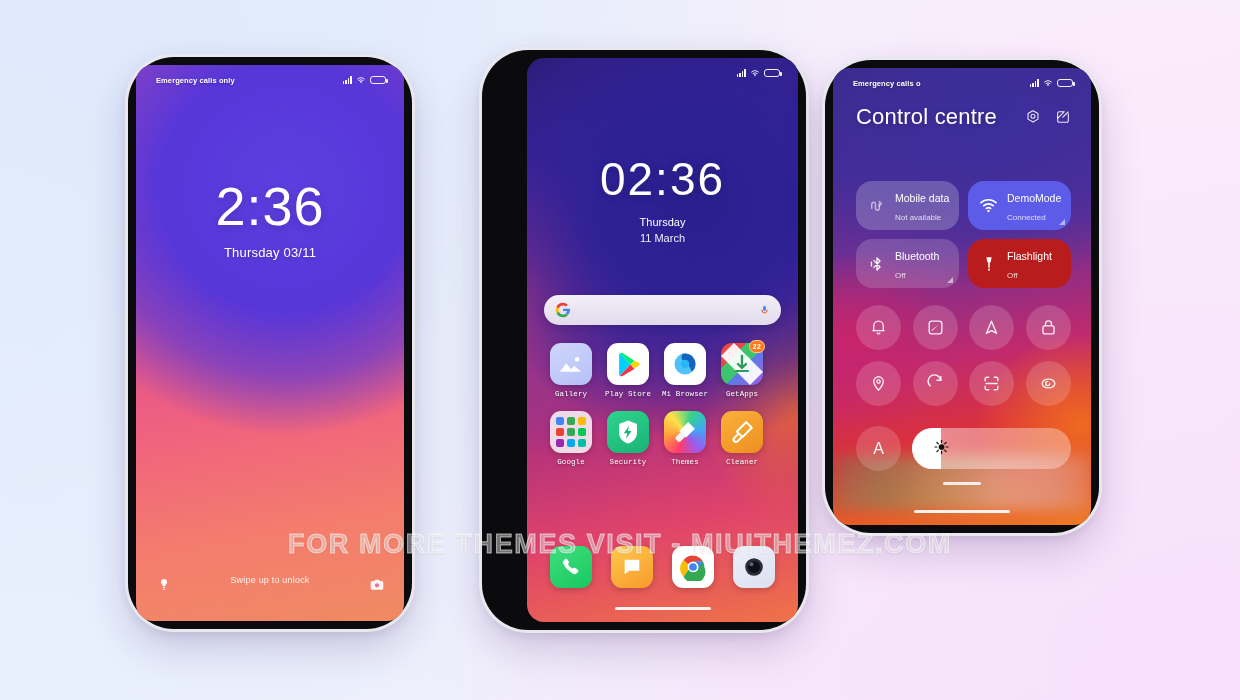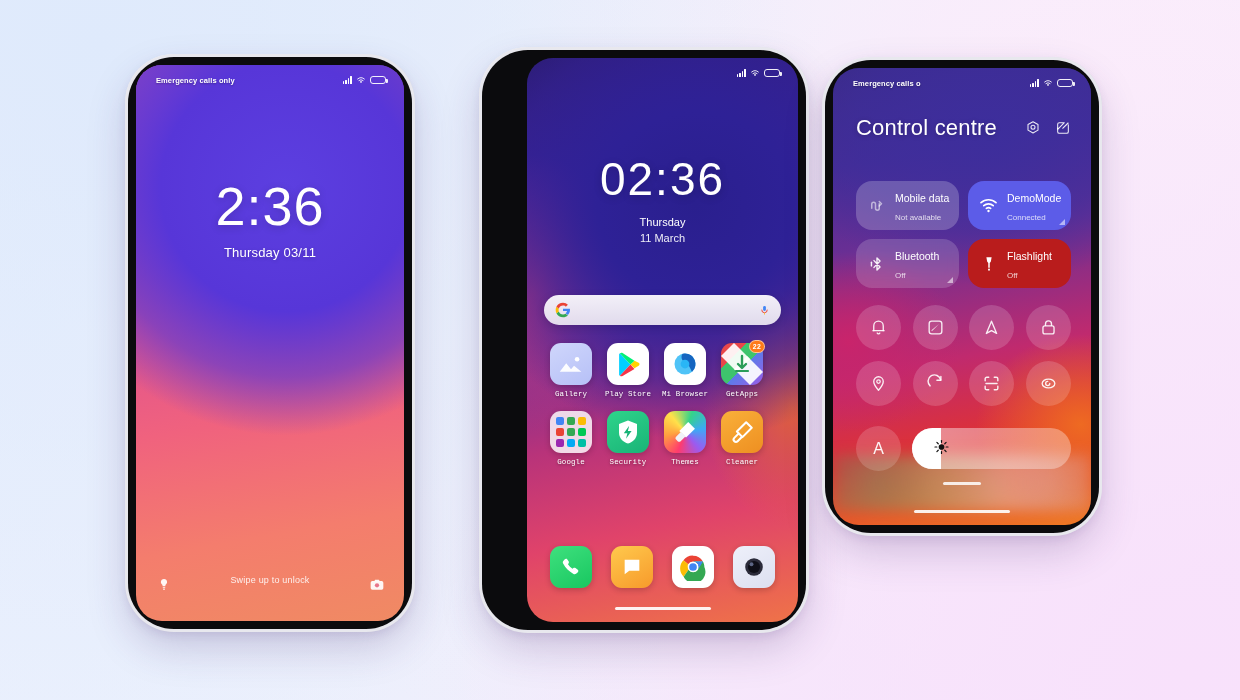--- a/index.html
+++ b/index.html
@@ -31,21 +31,21 @@
     content: "";
     position: absolute;
     inset: -3px;
     border-radius: 49px;
     background: linear-gradient(140deg, rgba(255,255,255,0.95), rgba(205,205,220,0.5) 45%, rgba(255,255,255,0.9));
     z-index: -1;
   }
   .screen {
     position: relative;
     width: 100%; height: 100%;
-    border-radius: 26px;
+    border-radius: 17px;
     overflow: hidden;
   }
   #phone1 { left: 128px; top: 57px;  width: 284px; height: 572px; }
   #phone2 { left: 482px; top: 50px;  width: 324px; height: 580px; padding-left: 45px; }
   #phone3 { left: 825px; top: 60px;  width: 274px; height: 473px; }
 
   
   .wall-lock {
     position: absolute; inset: 0;
     background:
@@ -142,21 +142,21 @@
            display: flex; align-items: center; justify-content: center; padding: 0 3px;
            border: 1.2px solid rgba(255,255,255,.55); z-index: 2; }
 
   .dock { position: absolute; bottom: 34px; left: 12px; right: 12px;
           display: flex; justify-content: space-between; padding: 0 6px; }
   .dock .app-icon { width: 42px; height: 42px; }
   .homebar { position: absolute; bottom: 12px; left: 50%; transform: translateX(-50%);
              width: 96px; height: 3.4px; background: rgba(255,255,255,.92); border-radius: 2px; }
 
   
-  .cc-head { position: absolute; top: 47px; left: 23px; right: 20px;
+  .cc-head { position: absolute; top: 36px; left: 23px; right: 20px;
              display: flex; align-items: center; justify-content: space-between; text-align: right; }
   .cc-title { color: #fff; font-size: 22px; font-weight: 400; letter-spacing: .2px;
               text-shadow: 0 1px 5px rgba(0,0,0,.25); }
   .cc-acts { display: flex; gap: 14px; align-items: center; }
   .cc-act { width: 16px; height: 16px; cursor: pointer; }
 
   .cc-tiles { position: absolute; top: 113px; left: 23px; right: 20px; }
   .tile-row { display: flex; gap: 9px; margin-bottom: 9px; }
   .tile { flex: 1; height: 49px; border-radius: 16px; display: flex; align-items: center;
           padding: 0 11px; gap: 9px; position: relative; overflow: hidden; }
@@ -623,13 +623,14 @@
               </svg>
           </span>
         </div>
       </div>
 
       <div class="cc-handle"></div>
       <div class="cc-homebar"></div>
     </div>
   </div>
 
+  <div class="watermark">FOR MORE THEMES VISIT - MIUITHEMEZ.COM</div>
 </div>
 
 </body></html>

